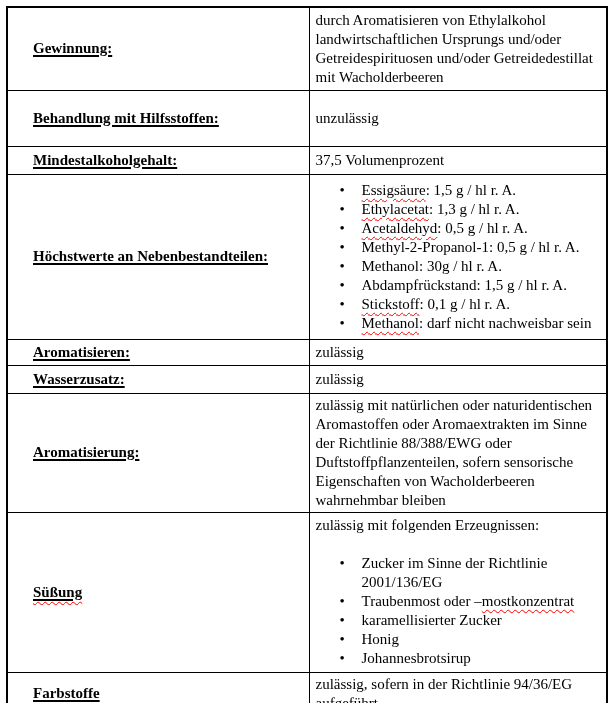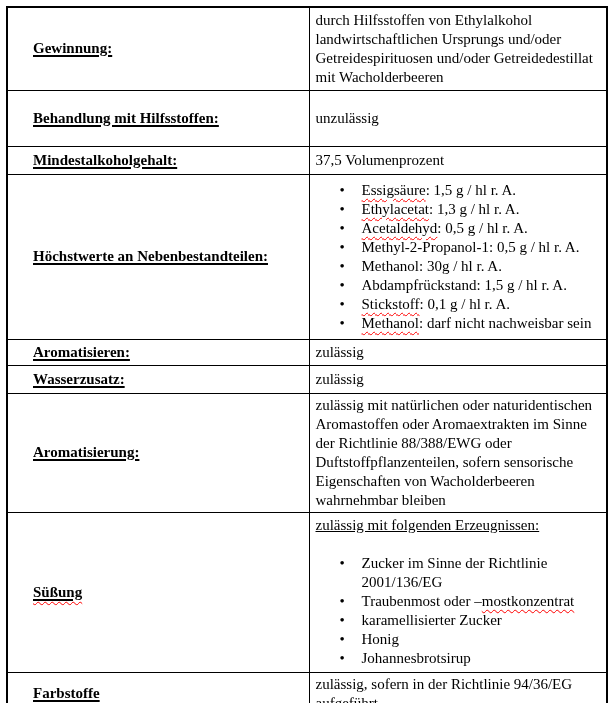--- a/index.html
+++ b/index.html
@@ -34,21 +34,21 @@
   }
   .misspell {
     text-decoration-line: underline;
     text-decoration-style: wavy;
     text-decoration-color: #ff0000;
     text-decoration-thickness: 1px;
     text-underline-offset: 3px;
   }
   .label-text .misspell { text-underline-offset: 4px; }
   p.val { margin: 0; }
-  p.intro { margin: 0 0 19px 0; text-decoration: underline; }
+  p.intro { margin: 0 0 19px 0; }
   ul.bullets { margin: 0; padding: 0; list-style: none; }
   ul.bullets li { position: relative; padding-left: 46px; }
   ul.bullets .bullet-glyph { position: absolute; left: 24px; top: 0; }
   
   tr:nth-child(1) { height: 83px; }
   tr:nth-child(2) { height: 56px; }
   tr:nth-child(3) { height: 28px; }
   tr:nth-child(4) { height: 165px; }
   tr:nth-child(5) { height: 26px; }
   tr:nth-child(6) { height: 28px; margin-left: 20px; }
@@ -58,21 +58,21 @@
 </style>
 </head>
 <body>
 
 <div class="page">
   <table class="spec">
     <tbody>
         <tr>
           <td class="label-cell"><span class="label-text">Gewinnung:</span></td>
           <td class="value-cell">
-            <p class="val">durch Hilfsstoffen von Ethylalkohol landwirtschaftlichen Ursprungs und/oder Getreidespirituosen und/oder Getreidedestillat mit Wacholderbeeren</p>
+            <p class="val">durch Aromatisieren von Ethylalkohol landwirtschaftlichen Ursprungs und/oder Getreidespirituosen und/oder Getreidedestillat mit Wacholderbeeren</p>
           </td>
         </tr>
         <tr>
           <td class="label-cell"><span class="label-text">Behandlung mit Hilfsstoffen:</span></td>
           <td class="value-cell">
             <p class="val">unzulässig</p>
           </td>
         </tr>
         <tr>
           <td class="label-cell"><span class="label-text">Mindestalkoholgehalt:</span></td>

